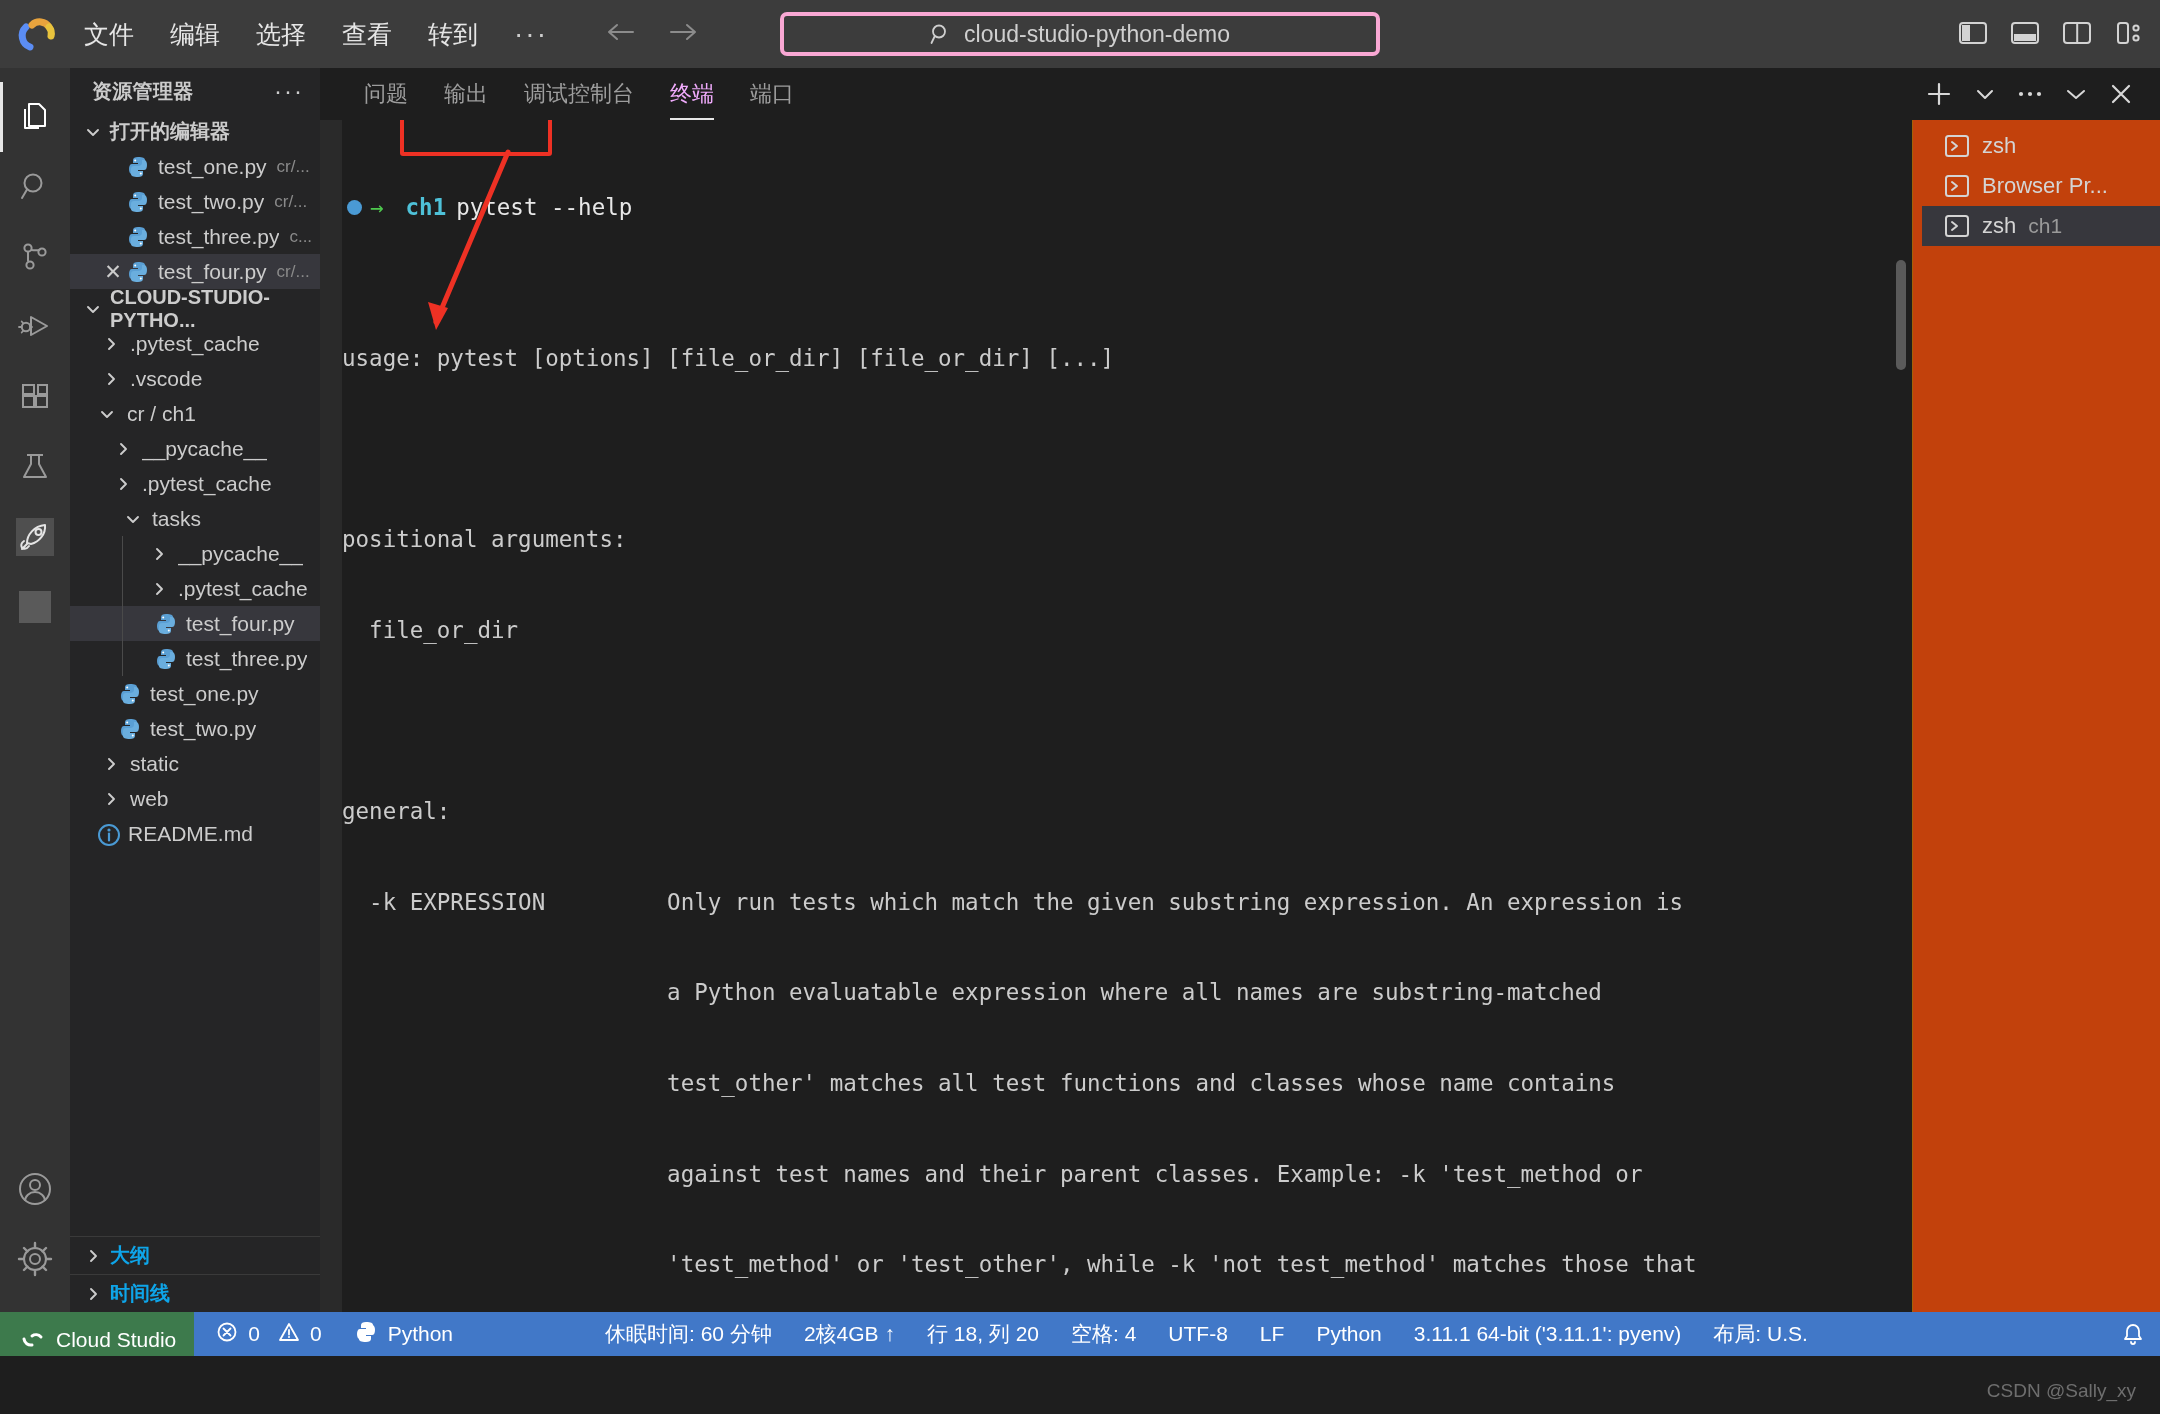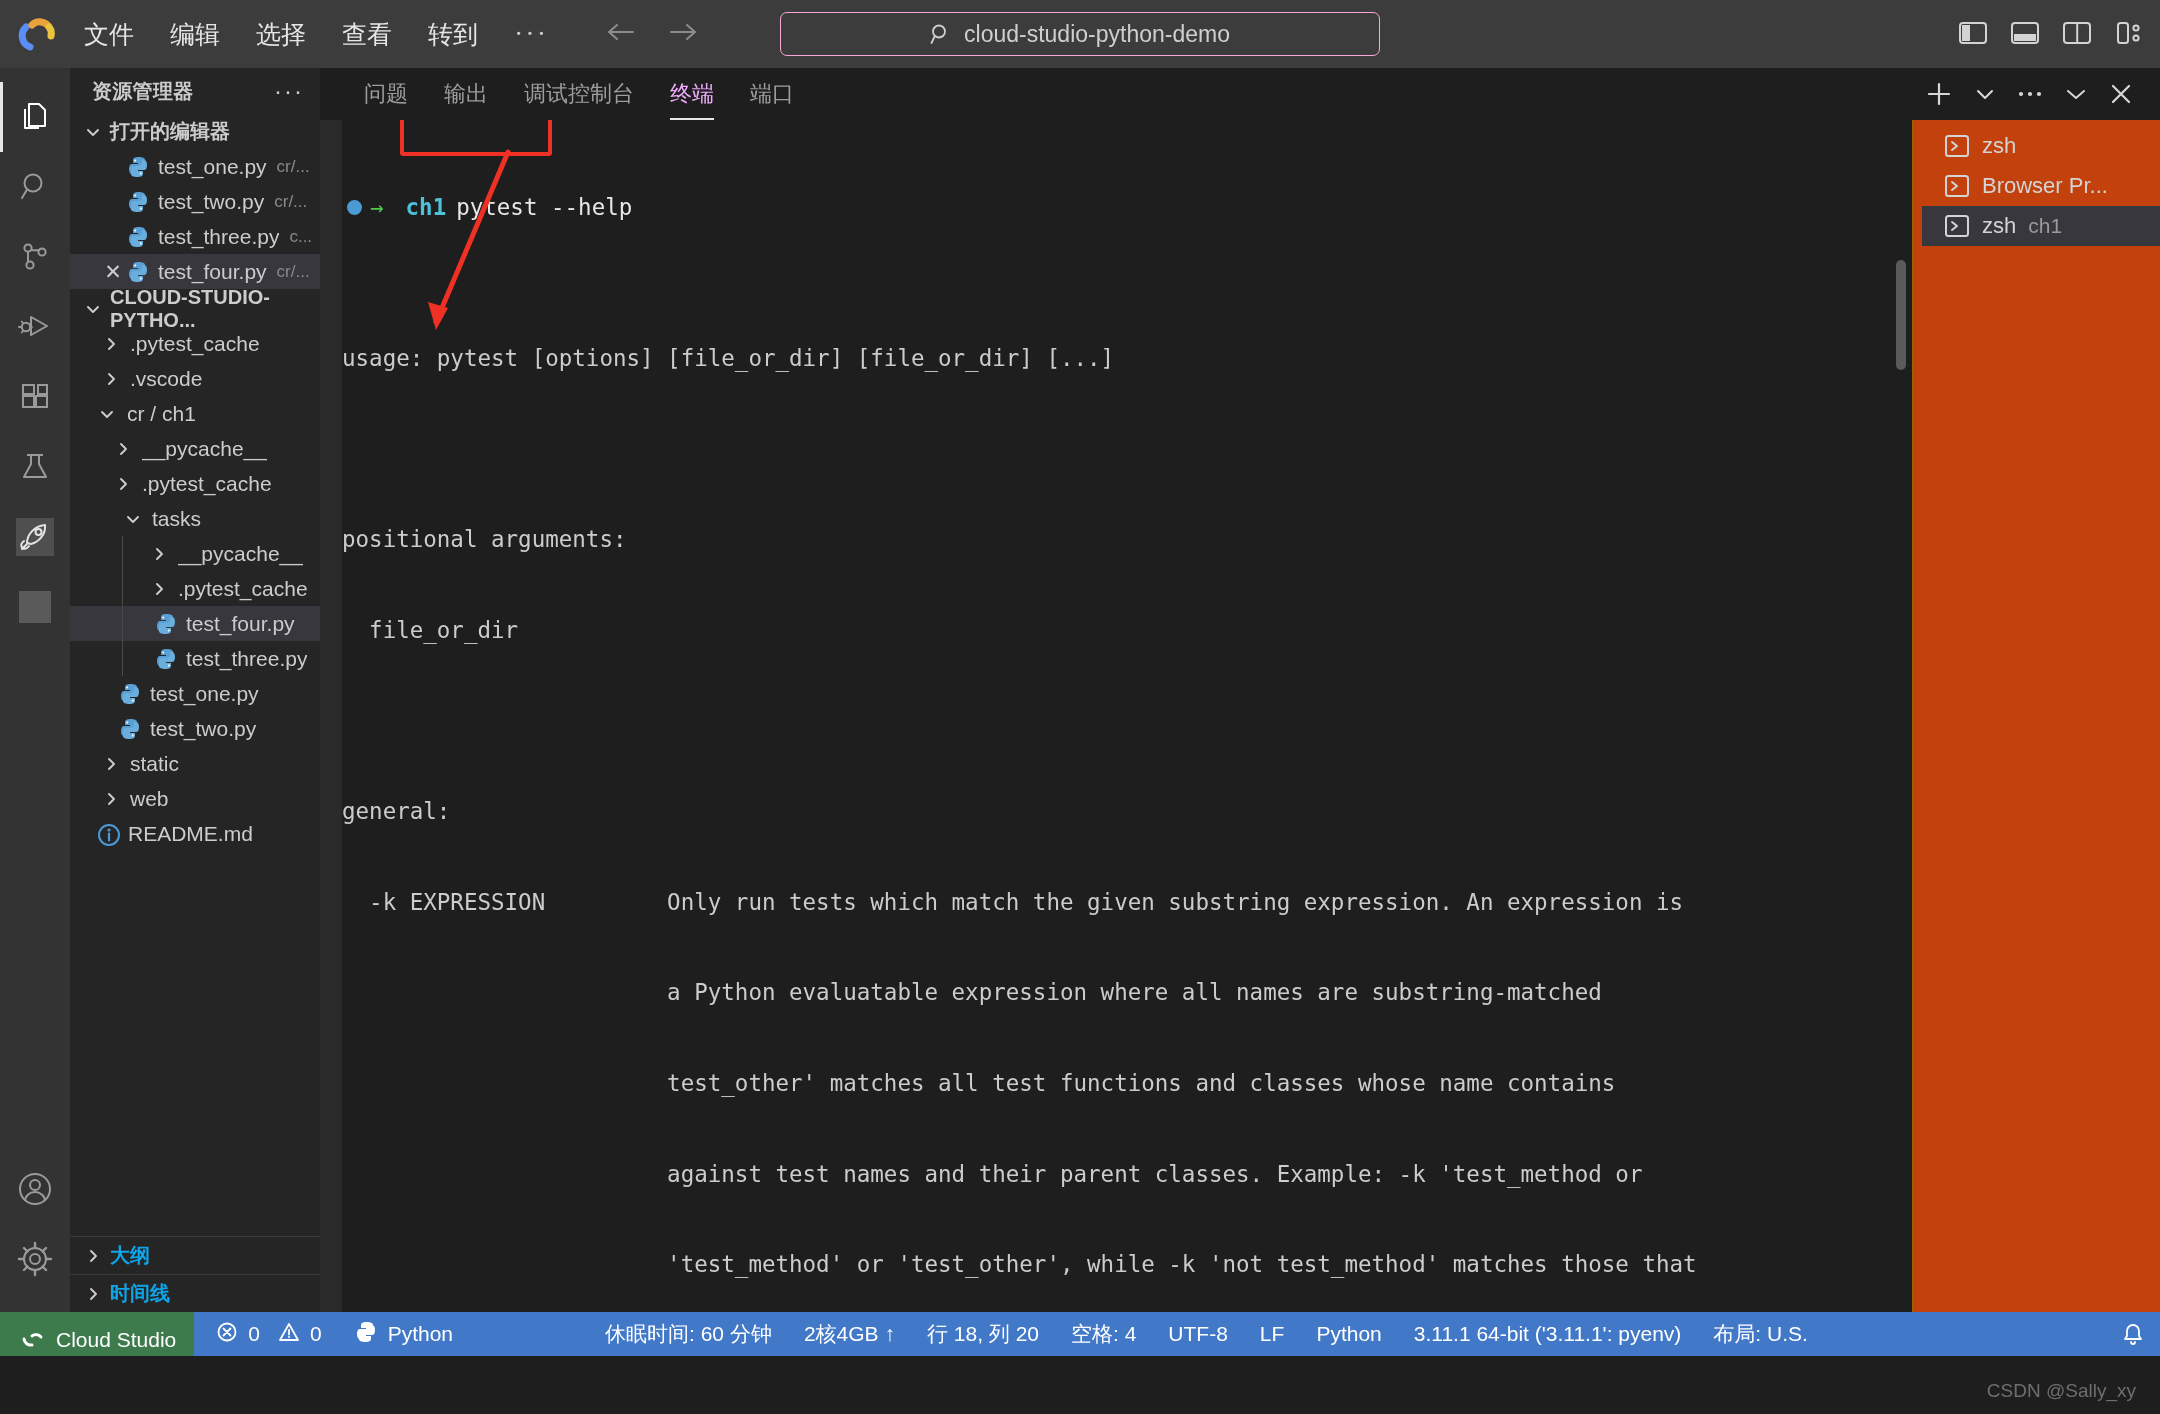--- a/index.html
+++ b/index.html
@@ -18,33 +18,33 @@
 
   
   .titlebar {
     height: 68px; flex: 0 0 68px;
     background: #3c3c3c;
     display: flex; align-items: center;
     padding: 0 16px;
     position: relative;
   }
   .logo { width: 46px; height: 46px; margin-right: 18px; flex: 0 0 46px; }
-  .menu { display: flex; align-items: center; gap: 28px; font-family: Liberation Serif, serif; }
+  .menu { display: flex; align-items: center; gap: 28px; }
   .menu-item {
     color: #e6e6e6; font-size: 25px; line-height: 1;
     padding: 6px 4px; white-space: nowrap; cursor: default;
   }
   .menu-dots { color: #cccccc; font-size: 28px; letter-spacing: 2px; padding: 0 4px; }
   .nav-arrows { display: flex; align-items: center; gap: 28px; margin-left: 52px; }
   .nav-arrow { color: #8c8c8c; font-size: 30px; line-height: 1; }
   .search-box {
     position: absolute; left: 50%; transform: translateX(-50%);
     width: 600px; height: 44px;
     background: #3c3c3c;
-    border: 1px solid #f9a8d4; border-radius: 7px;
+    border: 4px solid #f9a8d4; border-radius: 7px;
     display: flex; align-items: center; justify-content: center;
     gap: 12px;
   }
   .search-box .sicon { width: 22px; height: 22px; flex: 0 0 22px; }
   .search-text { color: #cfcfcf; font-size: 23px; }
   .win-actions {
     position: absolute; right: 16px; top: 0; height: 68px;
     display: flex; align-items: center; gap: 22px;
   }
   .win-icon { width: 30px; height: 28px; }

